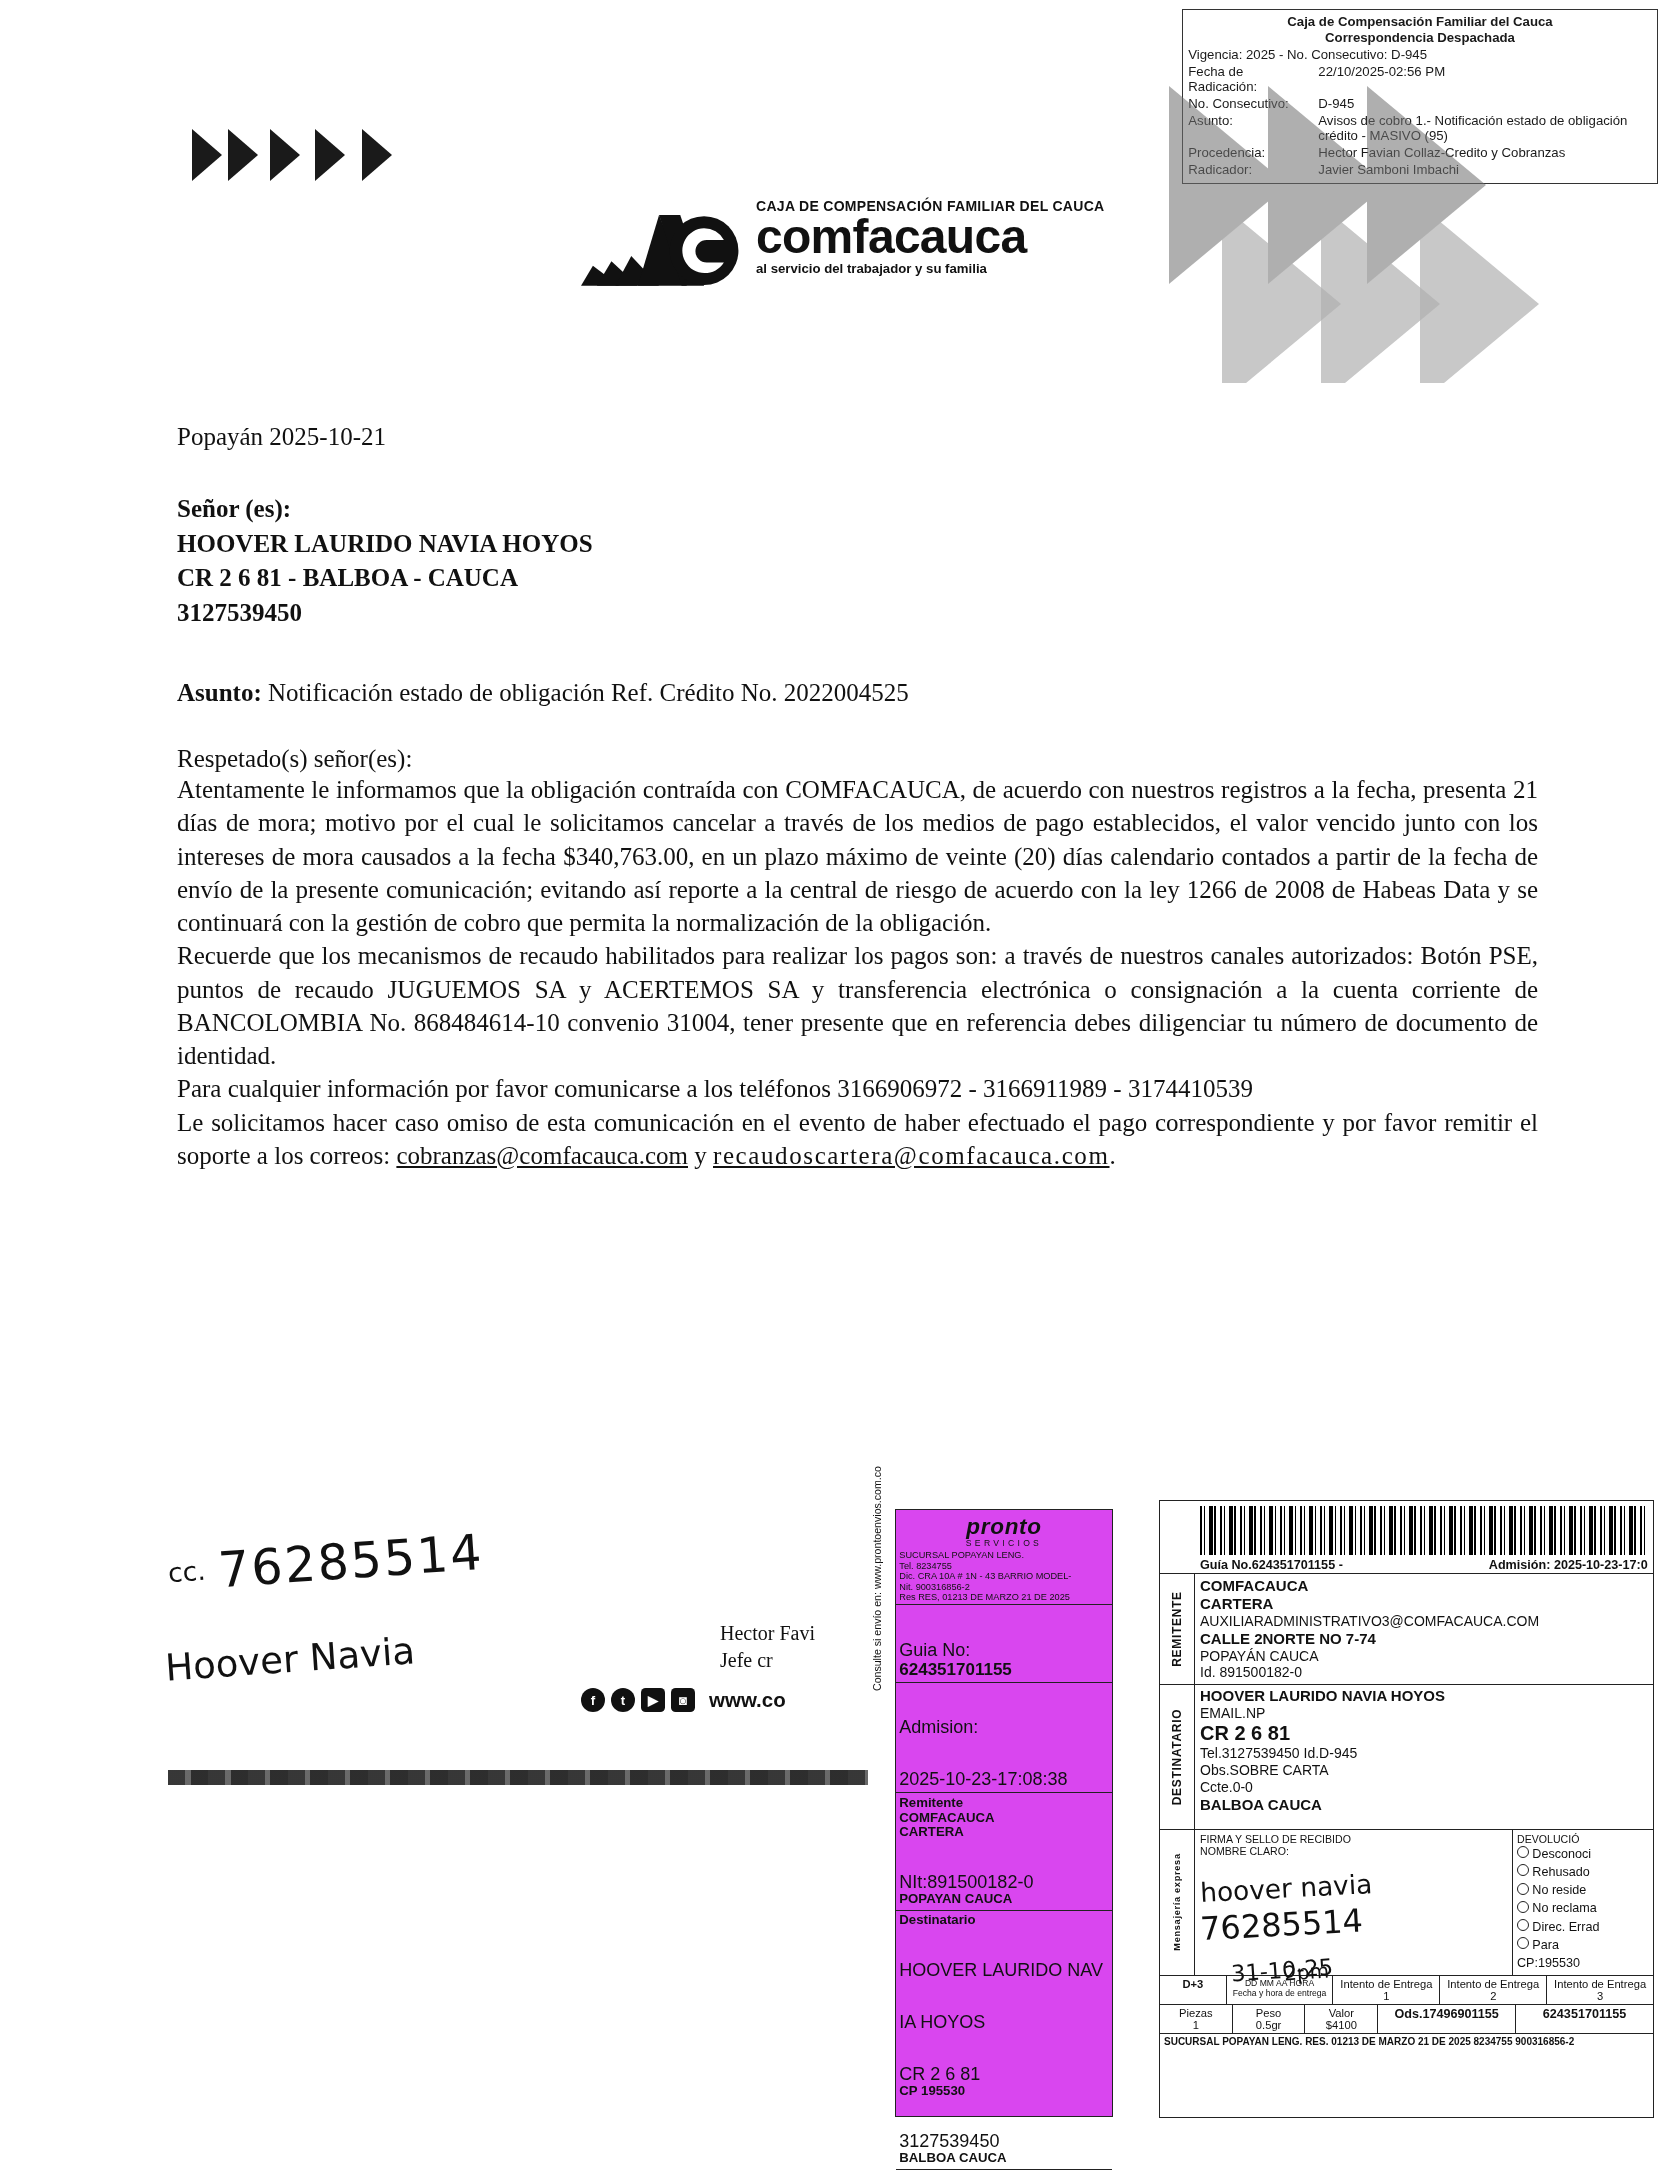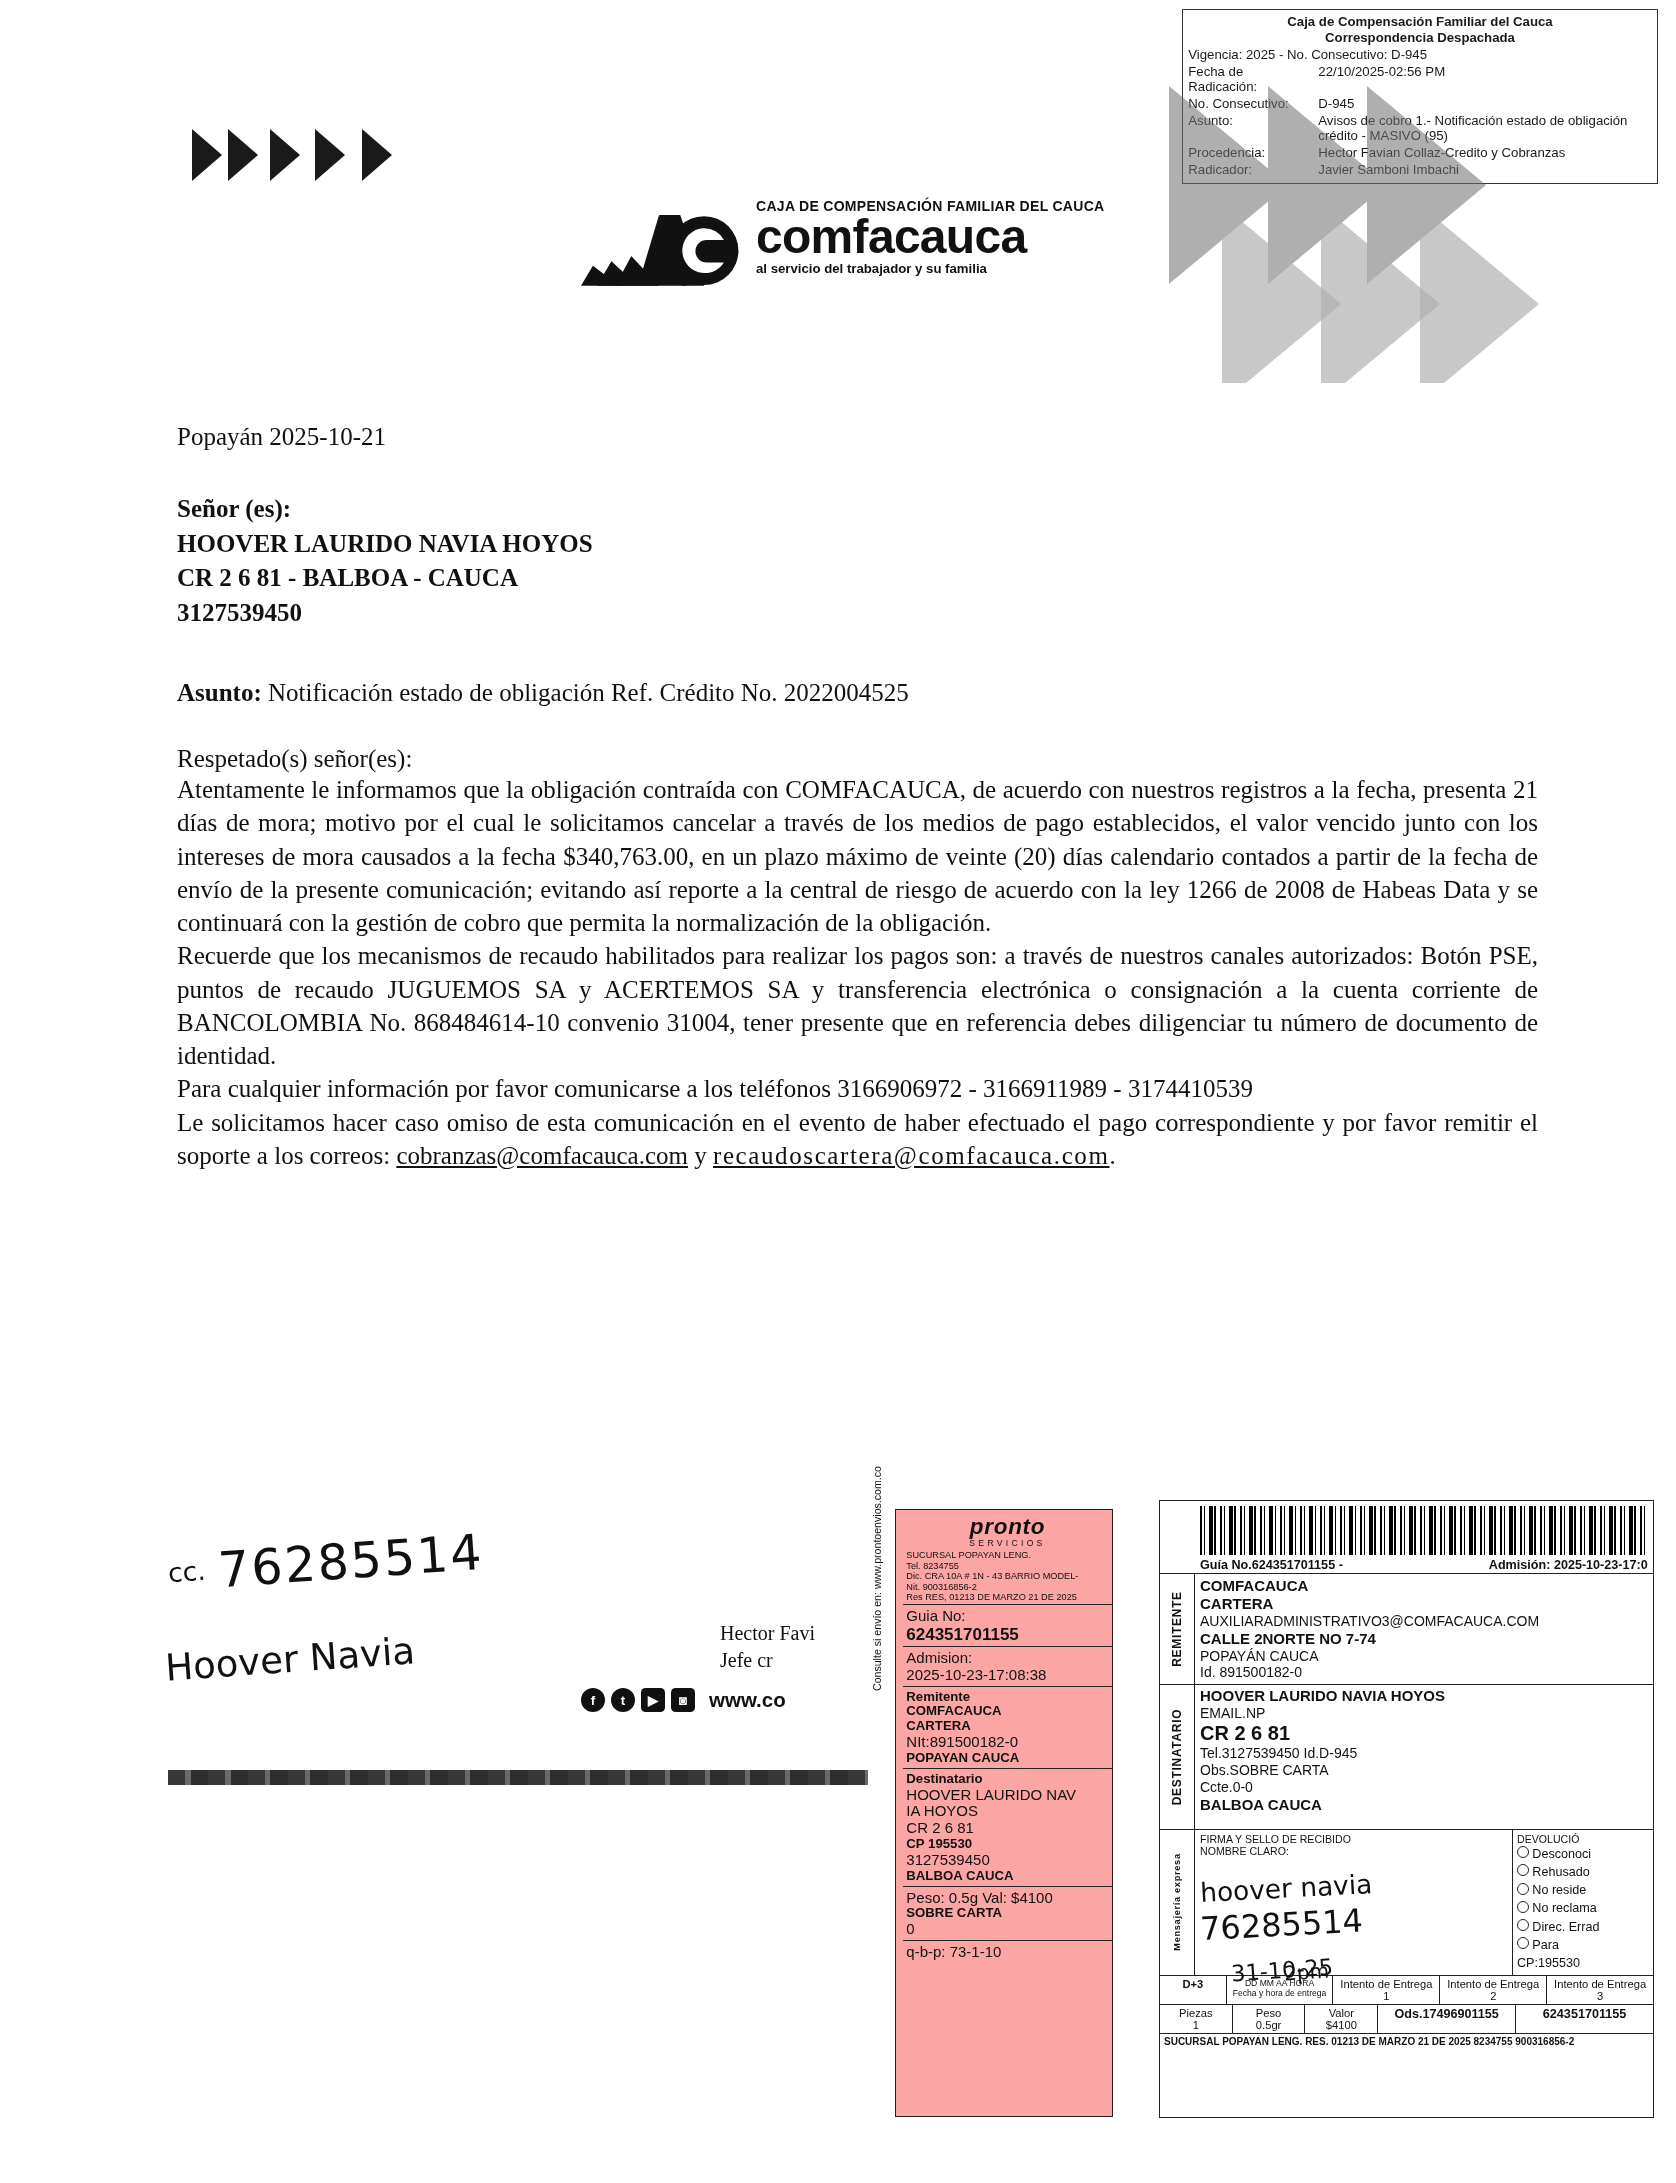--- a/index.html
+++ b/index.html
@@ -80,28 +80,28 @@
   .weburl { font-family:"Liberation Sans", sans-serif; font-size:20.5px; font-weight:bold; margin-left:8px; color:#111; }
 
   
   .smudge { position:absolute; left:168px; top:1770px; width:700px; height:14.5px;
             background:repeating-linear-gradient(90deg,#1c1c1c 0 17px, #555 17px 22.5px, #111 22.5px 40px);
             opacity:0.88; }
 
   
   .pronto {
     position:absolute; left:895px; top:1509px; width:218px; height:608px;
-    border:1.3px solid #222; background:#fca5a5; box-sizing:border-box;
-    font-family:"Liberation Sans", sans-serif; font-size:12.6px; line-height:1.12; color:#111;padding-left:7px;
+    border:1.3px solid #222; background:#d946ef; box-sizing:border-box;
+    font-family:"Liberation Sans", sans-serif; font-size:12.6px; line-height:1.12; color:#111;
   }
   .pronto .brand { text-align:center; font-size:22.5px; font-weight:bold; font-style:italic; letter-spacing:0.7px; margin-top:4px;}
   .pronto .brand small { display:block; font-size:8.6px; letter-spacing:3.3px; font-style:normal; font-weight:normal; }
   .pronto .fine { font-size:9.2px; padding:1.3px 3.3px; line-height:1.15; }
   .pbox { border-top:1.3px solid #222; padding:2.6px 3.3px; }
-  .pbox .k { font-size:15px; }
+  .pbox .k { font-size:18px;margin-top:32px; }
   .pbox .v { font-size:17px; font-weight:bold; }
   .pbox .v2 { font-size:13.2px; font-weight:bold; }
   .vertical-note {
     position:absolute; left:871px; top:1691px; width:410px;
     transform:rotate(-90deg); transform-origin:left top;
     font-family:"Liberation Sans", sans-serif; font-size:10.6px; color:#111;
   }
 
   
   .guide {

